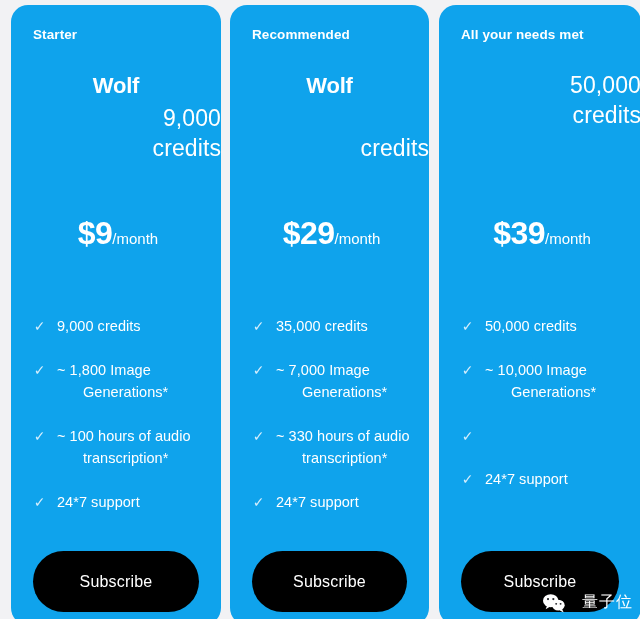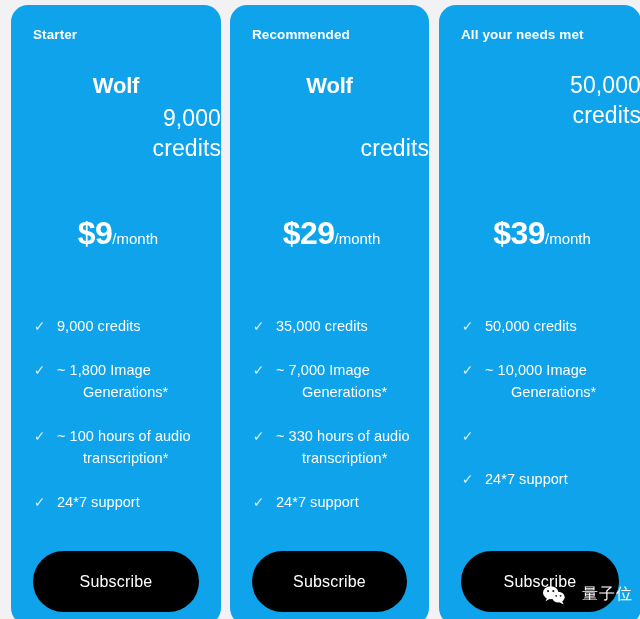--- a/index.html
+++ b/index.html
@@ -151,21 +151,21 @@
     cursor: pointer;
     display: flex;
     align-items: center;
     justify-content: center;
     padding: 0;
   }
 
   .watermark {
     position: absolute;
     right: 8px;
-    bottom: 20px;
+    bottom: 12px;
     display: flex;
     align-items: center;
     gap: 16px;
     pointer-events: none;
   }
 
   .watermark-icon {
     width: 24px;
     height: 20px;
     display: block;

